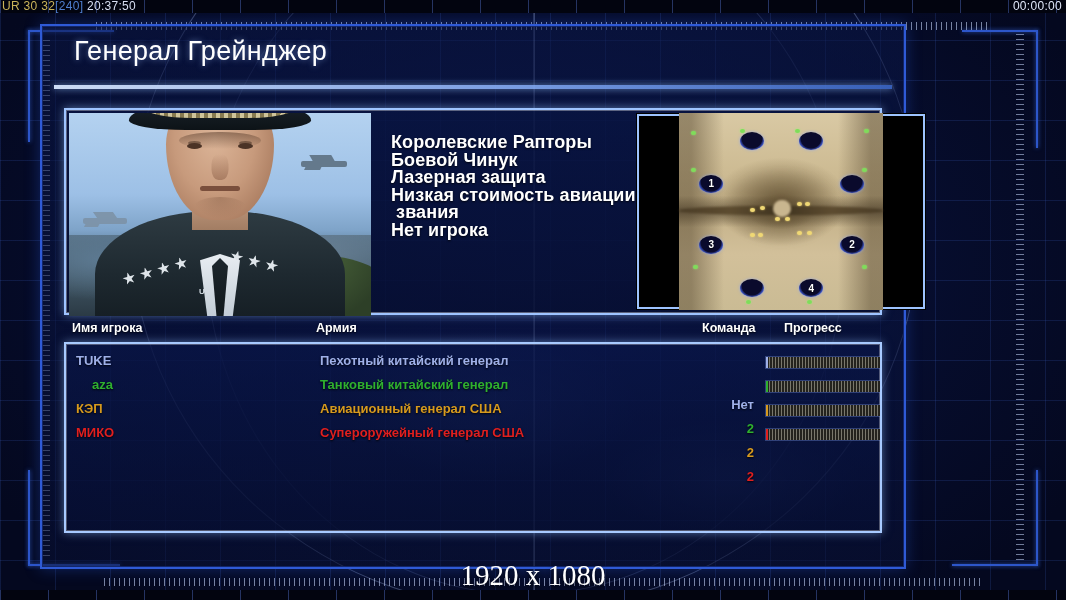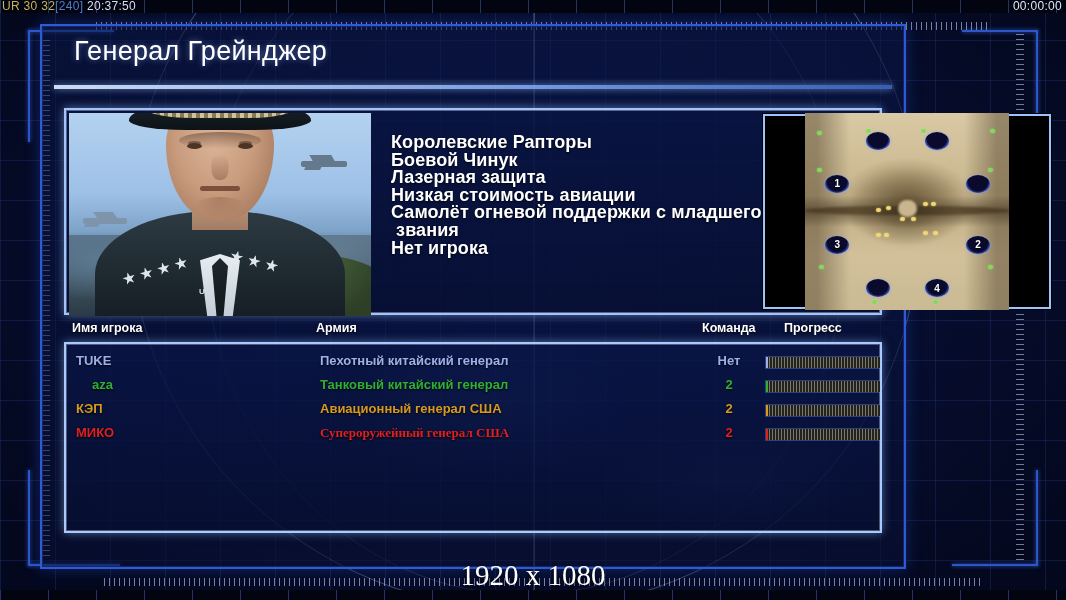--- a/index.html
+++ b/index.html
@@ -330,21 +330,21 @@
     overflow:hidden;
   }
   .row{ position:relative; height:24px; }
   .row > span{
     position:absolute; top:2px; font-size:13px; font-weight:bold;
     text-shadow:0 1px 2px rgba(0,0,0,.85);
     white-space:nowrap;
   }
   .c-name{ left:10px; }
   .c-army{ left:254px; }
-  .c-team{ left:638px; width:50px; text-align:center; }
+  .c-team{ left:638px; width:50px; text-align:right;margin-top:44px; }
   .pbar{
     position:absolute; left:700px; top:6px; width:192px; height:11px;
     background:#0a0d18;
     box-shadow:0 0 0 1px rgba(120,150,225,.35);
   }
   .pbar .seg{
     position:absolute; inset:0;
     background-image:repeating-linear-gradient(90deg,
       rgba(190,185,160,.62) 0 1px,
       rgba(40,38,30,.85) 1px 3px);
@@ -441,21 +441,20 @@
         <div class="gen-scramble"></div>
         <div class="gen-cap"></div>
 
       </div>
 
       <ul class="abilities">
         <li>Королевские Рапторы</li>
         <li>Боевой Чинук</li>
         <li>Лазерная защита</li>
         <li>Низкая стоимость авиации</li>
-        <li>Самолёт огневой поддержки с младшего</li>
         <li> звания</li>
         <li>Нет игрока</li>
       </ul>
 
       <div class="mapbox">
         <div class="mapimg">
           <div class="rough"></div>
           <div class="river"></div>
           <div class="lens"></div>
           <div id="spawn-host">
@@ -525,21 +524,21 @@
             <span class="c-name" style="color: rgb(215, 154, 30); text-align: center;">КЭП</span>
             <span class="c-army" style="color: rgb(215, 154, 30);">Авиационный генерал США</span>
             <span class="c-team" style="color: rgb(215, 154, 30);">2</span>
             <div class="pbar">
               <div class="seg"></div>
               <div class="fill" style="background: rgb(215, 154, 30); width: 2px;"></div>
             </div>
           </div>
           <div class="row">
             <span class="c-name" style="color: rgb(224, 31, 31);">МИКО</span>
-            <span class="c-army" style="color: rgb(224, 31, 31); font-family: Liberation Serif, serif;">Супероружейный генерал США</span>
+            <span class="c-army" style="color: rgb(224, 31, 31);">Супероружейный генерал США</span>
             <span class="c-team" style="color: rgb(224, 31, 31);">2</span>
             <div class="pbar">
               <div class="seg"></div>
               <div class="fill" style="background: rgb(224, 31, 31); width: 2px;"></div>
             </div>
           </div>
         </div>
     </div>
   </div>
 

